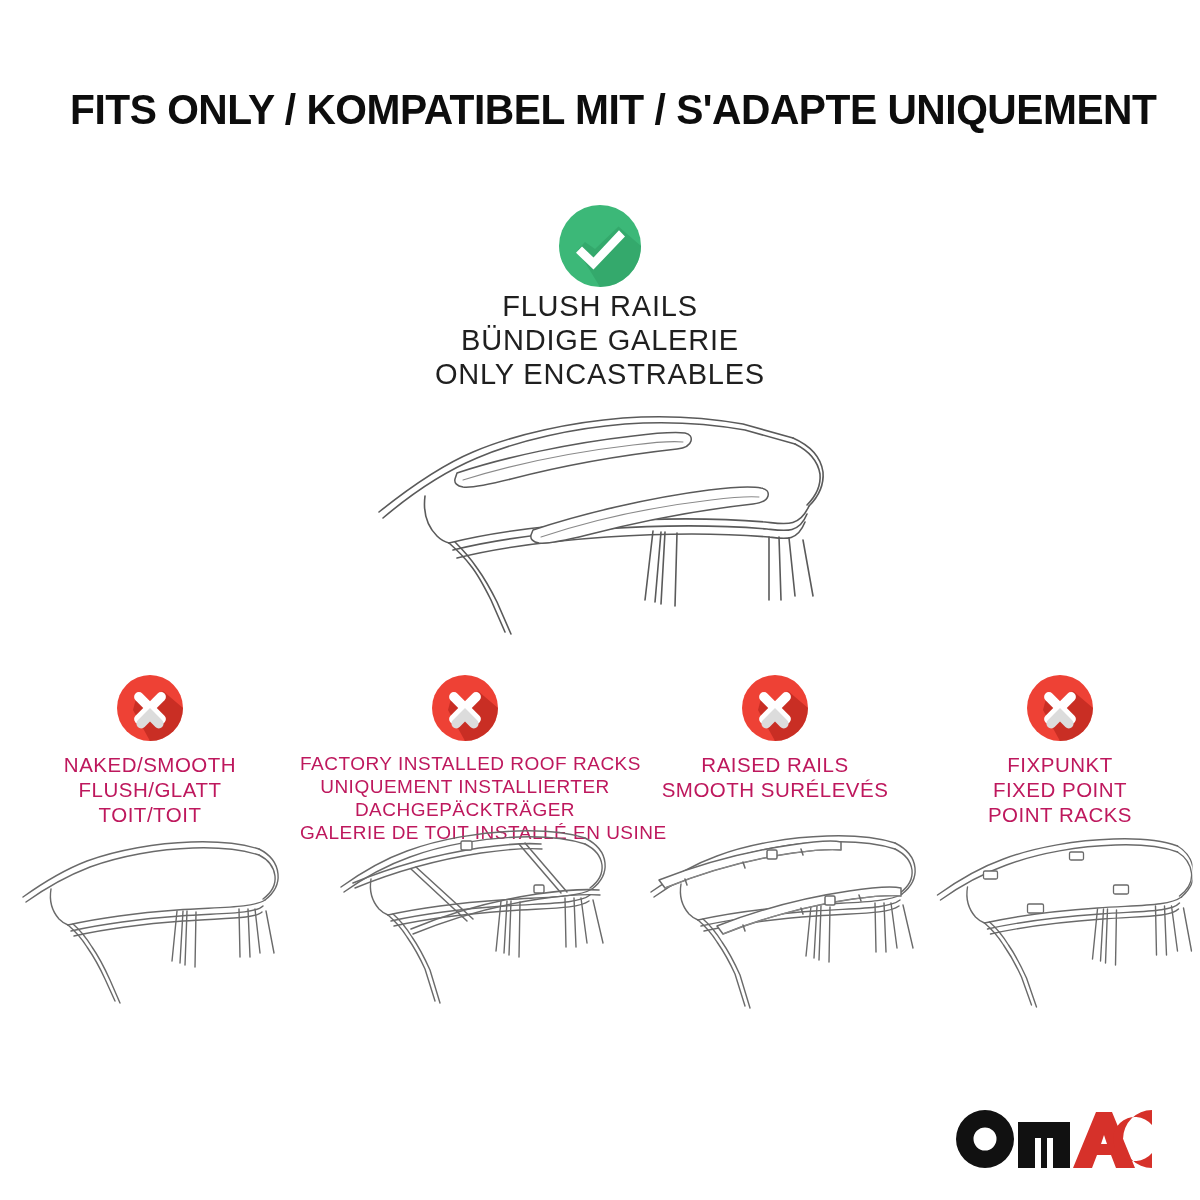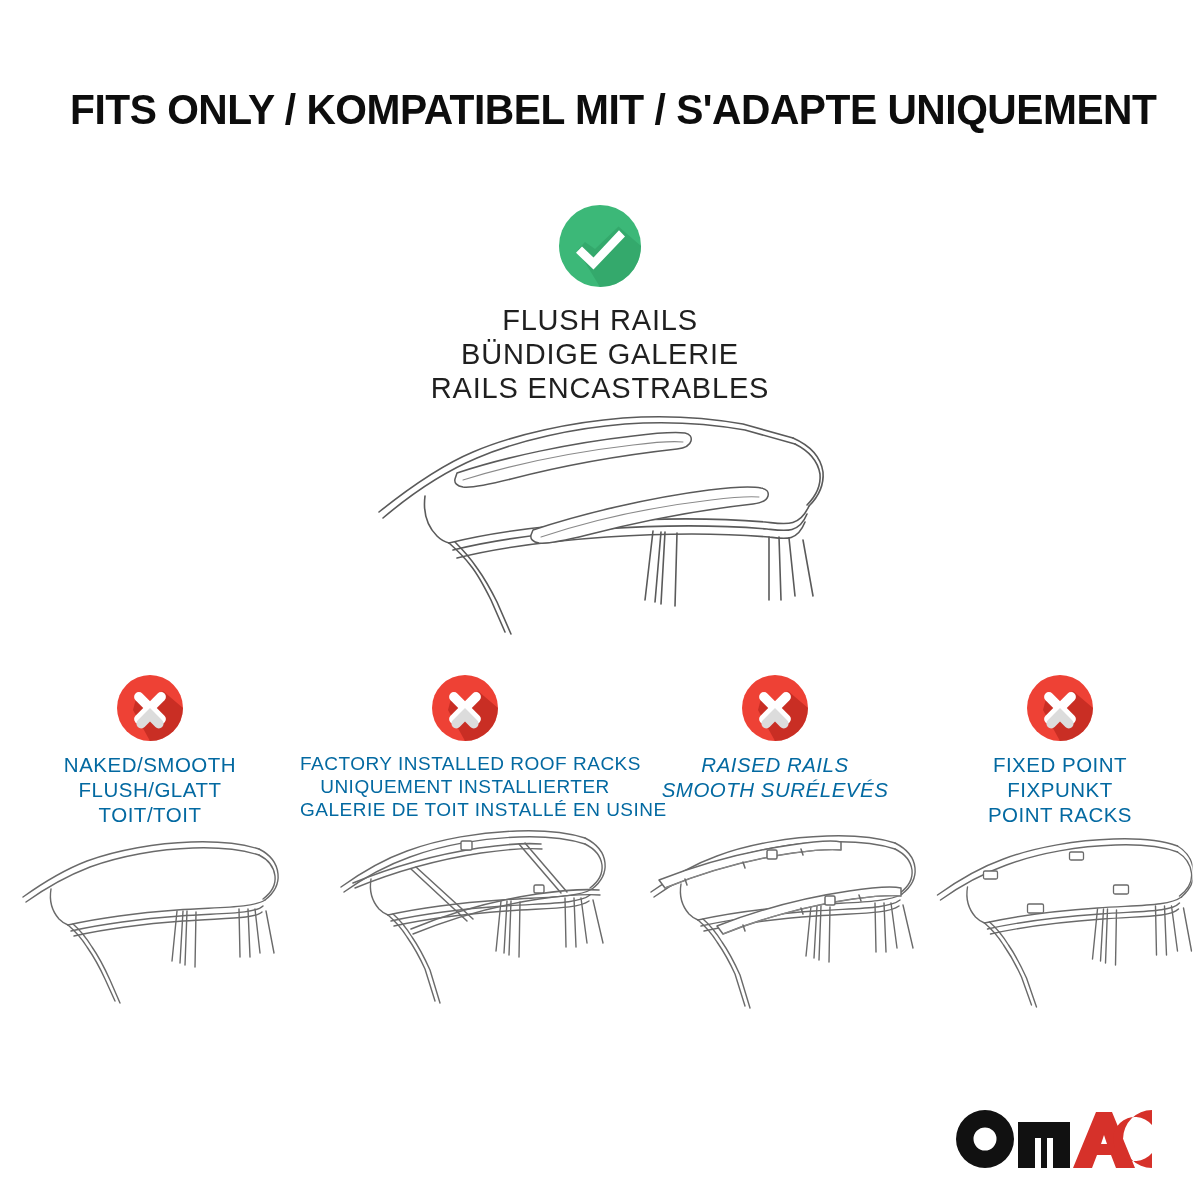--- a/index.html
+++ b/index.html
@@ -43,21 +43,21 @@
   }
   .badge {
     position: relative;
     width: 82px;
     height: 82px;
     margin: 0 auto;
   }
   .badge svg { display: block; width: 82px; height: 82px; }
 
   .hero-caption {
-    margin-top: 16px;
+    margin-top: 2px;
     font-size: 29px;
     line-height: 34px;
     letter-spacing: 0.8px;
     font-weight: 400;
     color: #1f1f1f;
   }
   .hero-caption div { white-space: nowrap; }
 
   .hero-art {
     position: absolute;
@@ -77,37 +77,37 @@
     width: 1200px;
     display: flex;
     align-items: flex-start;
   }
   .col {
     position: relative;
     text-align: center;
   }
   .col-0 { width: 300px; }
   .col-1 { width: 330px; }
-  .col-2 { width: 290px; font-style: italic; }
+  .col-2 { width: 290px; }
   .col-3 { width: 280px; }
 
   .badge-sm {
     position: relative;
     width: 66px;
     height: 66px;
     margin: 0 auto;
   }
   .badge-sm svg { display: block; width: 66px; height: 66px; }
 
   .col-caption {
     margin-top: 11px;
     font-size: 20.5px;
     line-height: 25px;
     letter-spacing: 0.5px;
-    color: #0369a1;
+    color: #be185d;
   }
   .col-1 .col-caption { font-size: 19px; line-height: 23px; }
   .col-caption div { white-space: nowrap; }
 
   .col-art {
     position: absolute;
     left: 50%;
     transform: translateX(-50%);
   }
   .col-art svg { display: block; }
@@ -141,21 +141,21 @@
     <svg viewBox="0 0 82 82" xmlns="http://www.w3.org/2000/svg">
       <circle cx="41" cy="41" r="41" fill="#3cb878"></circle>
       <path d="M41 82 A41 41 0 0 0 82 41 L59.5 21.5 L36 44 L26 37 L18.5 45 Z" fill="#2e9d63" opacity="0.55"></path>
       <path d="M34.5 52.5 L23.0 41.5 L17.0 47.8 L34.5 64.5 L66.0 31.5 L60.0 25.3 Z" fill="#ffffff"></path>
     </svg>
   </div>
 
   <div class="hero-caption">
     <div>FLUSH RAILS</div>
     <div>BÜNDIGE GALERIE</div>
-    <div>RAILS ENCASTRABLES</div>
+    <div>ONLY ENCASTRABLES</div>
   </div>
 
   <div class="hero-art">
     <svg viewBox="0 0 470 260" xmlns="http://www.w3.org/2000/svg" fill="none" stroke="#5a5a5a" stroke-width="1.6" stroke-linecap="round" stroke-linejoin="round">
 
       <path d="M14 112 C34 96 70 68 108 52 C150 34 208 22 258 18 C300 15 344 18 378 24 L428 38"></path>
       <path d="M18 118 C38 101 74 74 112 58 C154 40 210 28 260 24 C302 21 346 24 380 30 L430 44"></path>
 
       <path d="M428 38 C446 46 456 58 458 72 C459 84 454 96 444 106"></path>
       <path d="M430 44 C446 52 453 62 455 74 C456 85 451 96 442 105"></path>
@@ -241,20 +241,21 @@
         <g fill="#ffffff">
           <rect x="12.5" y="28.2" width="41" height="9.6" rx="4.8" transform="rotate(45 33 33)"></rect>
           <rect x="12.5" y="28.2" width="41" height="9.6" rx="4.8" transform="rotate(-45 33 33)"></rect>
         </g>
         <path d="M33 33 L45.2 45.2 A4.8 4.8 0 0 1 38.4 52 L33 46.6 L27.6 52 A4.8 4.8 0 0 1 20.8 45.2 Z" fill="#dcdcdc"></path>
       </svg>
     </div>
     <div class="col-caption">
       <div>FACTORY INSTALLED ROOF RACKS</div>
       <div>UNIQUEMENT INSTALLIERTER</div>
+      <div>DACHGEPÄCKTRÄGER</div>
       <div>GALERIE DE TOIT INSTALLÉ EN USINE</div>
     </div>
     <div class="col-art art-1">
       <svg viewBox="0 0 300 180" xmlns="http://www.w3.org/2000/svg" fill="none" stroke="#6a6a6a" stroke-width="1.4" stroke-linecap="round" stroke-linejoin="round">
 
         <path d="M26 62 C40 52 64 36 92 26 C124 14 166 7 202 6 C230 5 254 8 270 13"></path>
         <path d="M29 67 C43 57 67 42 95 32 C127 20 168 13 204 12 C232 11 254 14 270 19"></path>
         <path d="M270 13 C282 19 289 28 290 38 C291 48 286 57 277 64"></path>
         <path d="M270 19 C280 24 286 32 287 40 C288 49 283 57 275 63"></path>
         <path d="M56 54 C54 66 57 76 64 84 C67 87 70 89 73 90"></path>
@@ -342,22 +343,22 @@
         <circle cx="33" cy="33" r="33" fill="#ee4135"></circle>
         <path d="M33 66 A33 33 0 0 0 66 33 L46 16 L33 27 L20 20 L16 35 Z" fill="#a41b13" opacity="0.5"></path>
         <g fill="#ffffff">
           <rect x="12.5" y="28.2" width="41" height="9.6" rx="4.8" transform="rotate(45 33 33)"></rect>
           <rect x="12.5" y="28.2" width="41" height="9.6" rx="4.8" transform="rotate(-45 33 33)"></rect>
         </g>
         <path d="M33 33 L45.2 45.2 A4.8 4.8 0 0 1 38.4 52 L33 46.6 L27.6 52 A4.8 4.8 0 0 1 20.8 45.2 Z" fill="#dcdcdc"></path>
       </svg>
     </div>
     <div class="col-caption">
+      <div>FIXPUNKT</div>
       <div>FIXED POINT</div>
-      <div>FIXPUNKT</div>
       <div>POINT RACKS</div>
     </div>
     <div class="col-art art-3">
       <svg viewBox="0 0 265 175" xmlns="http://www.w3.org/2000/svg" fill="none" stroke="#6a6a6a" stroke-width="1.4" stroke-linecap="round" stroke-linejoin="round">
         <path d="M10 62 C24 52 48 36 76 26 C108 14 150 7 186 6 C214 5 236 8 250 13"></path>
         <path d="M13 67 C27 57 51 42 79 32 C111 20 152 13 188 12 C216 11 236 14 250 19"></path>
         <path d="M250 13 C260 19 265 28 266 38 C267 48 262 57 254 64"></path>
         <path d="M250 19 C258 24 263 32 264 40 C265 49 260 57 252 63"></path>
         <path d="M40 54 C38 66 41 76 48 84 C51 87 54 89 57 90"></path>
         <path d="M57 90 C64 96 71 104 76 112 C83 122 89 133 94 144 L104 172"></path>

